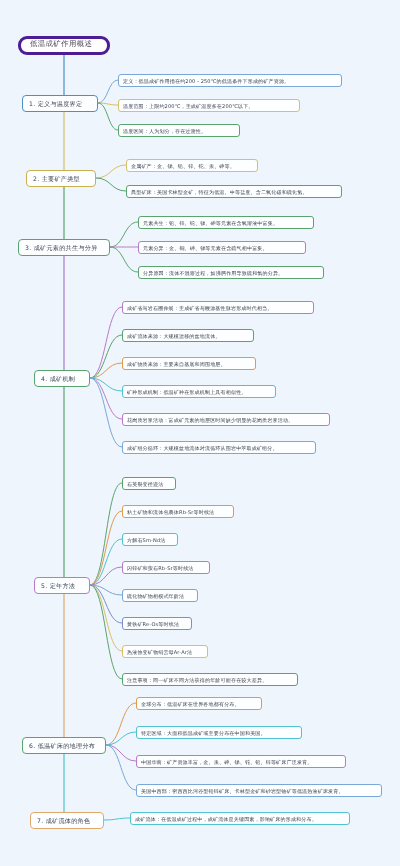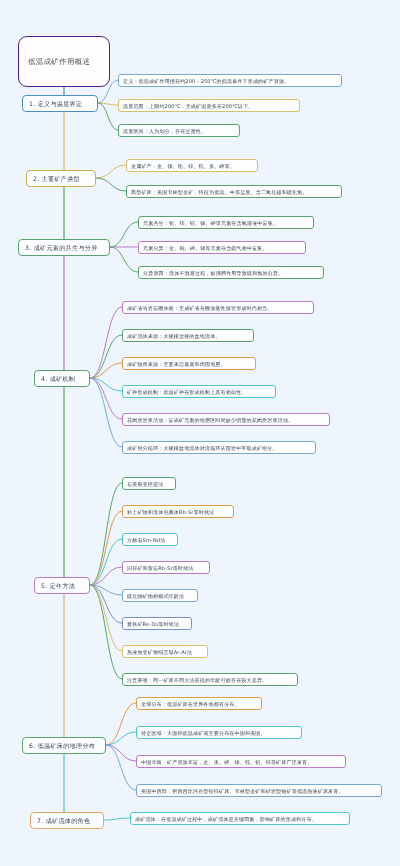--- a/index.html
+++ b/index.html
@@ -35,25 +35,25 @@
     border-radius: 3px;
     font-size: 5.1px;
     line-height: 1.25;
     color: #3b4350;
     padding: 2.5px 4px;
     white-space: nowrap;
     letter-spacing: 0.15px;
   }
   .root {
     border-radius: 9px;
-    border: 1px solid #4c1d95;
+    border: 3px solid #4c1d95;
     background: #fffdfd;
     color: #4a4f58;
     font-size: 7.4px;
-    padding: 20px 9px;
+    padding: 0 9px;
     letter-spacing: 0.4px;
   }
   .lvl1 {
     border-radius: 4px;
     font-size: 6.1px;
     padding: 3.5px 6px;
     background: #fdfeff;
     letter-spacing: 0.3px;
   }
   .leaf {

